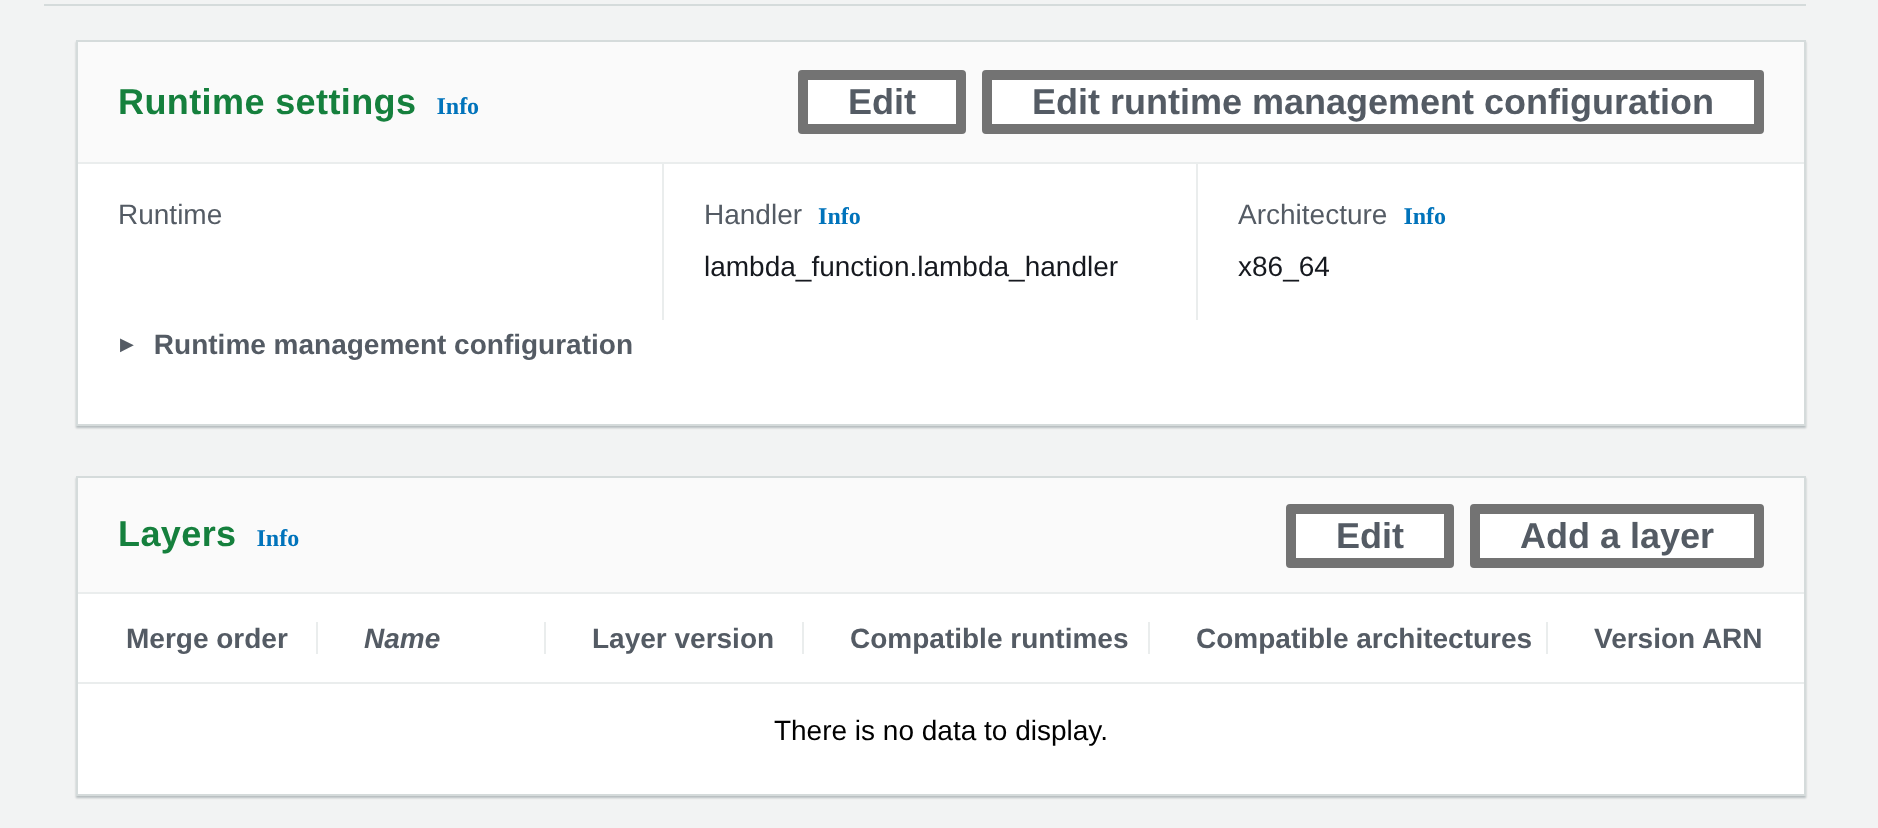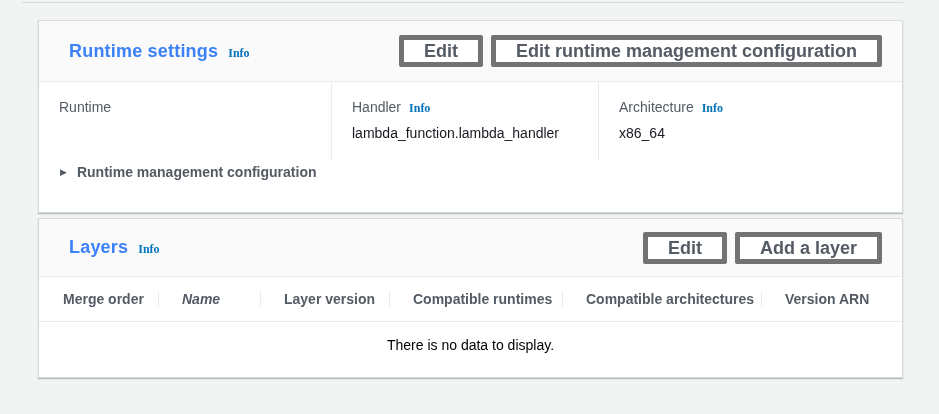--- a/index.html
+++ b/index.html
@@ -15,31 +15,31 @@
     position:absolute; left:22px; width:881px; top:2px; height:1px;
     background:#d5dbdb;
   }
   .panel {
     position:absolute; left:38px; width:865px;
     background:#ffffff;
     border:1px solid #d5dbdb;
     box-shadow:0 1px 1px rgba(0,28,36,0.25);
   }
   .panel-runtime { top:20px; height:193px; }
-  .panel-layers  { top:218px; height:160px; }
+  .panel-layers  { top:238px; height:160px; }
 
   .panel-header {
     background:#fafafa;
     border-bottom:1px solid #eaeded;
     display:flex; align-items:center; justify-content:space-between;
     height:61px;
     padding:0 20px;
   }
   .title-row { display:flex; align-items:baseline; gap:10px; }
-  .panel-title { font-size:18px; font-weight:bold; color:#3b82f6; letter-spacing:0.2px;margin-left:10px; }
+  .panel-title { font-size:18px; font-weight:bold; color:#15803d; letter-spacing:0.2px; }
   .info-link { font-size:12px; font-weight:bold; color:#0073bb; text-decoration:none; cursor:pointer;font-family:Liberation Serif, serif; }
 
   .btn-group { display:flex; gap:8px; }
   .btn {
     background:#ffffff;
     border:5px solid #737373;
     border-radius:2px;
     color:#545b64;
     font-family:inherit;
     font-size:18px; font-weight:bold;
@@ -80,21 +80,21 @@
   }
   .th + .th::before {
     content:"";
     position:absolute; left:0; top:50%;
     transform:translateY(-50%);
     width:1px; height:20px;
     background:#eaeded;
   }
   .th-0 { width:119px; }
   .th-1 { width:102px;font-style:italic; }
-  .th-2 { width:129px; }
+  .th-2 { width:129px;margin-left:12px; }
   .th-3 { width:173px; }
   .th-4 { width:199px; }
   .th-5 { flex:1; }
 
   .empty-row {
     text-align:center;
     padding-top:15px;
     font-size:14px;
     color:#000000;
   }

